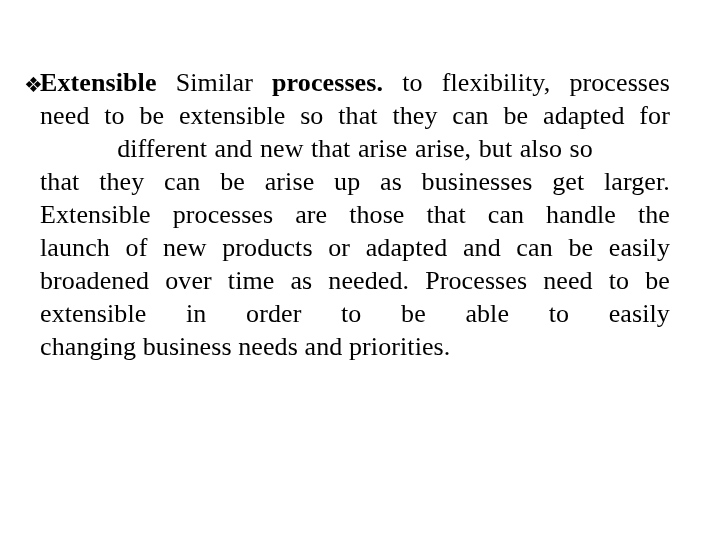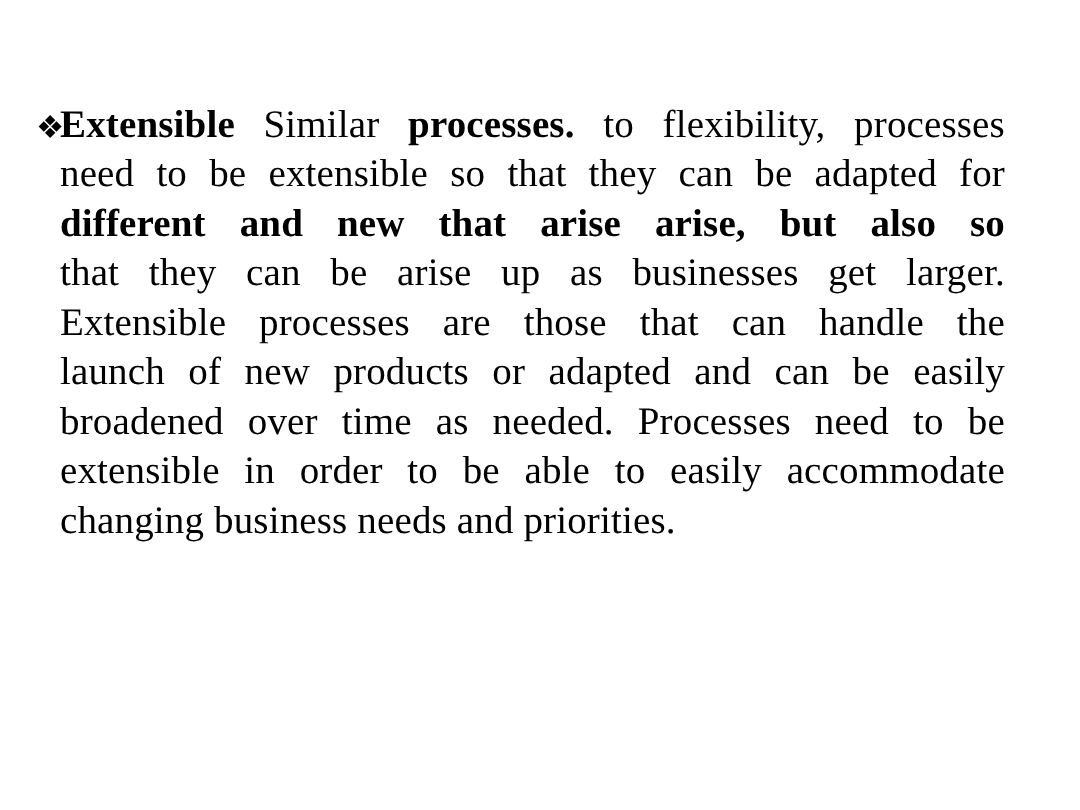--- a/index.html
+++ b/index.html
@@ -64,22 +64,21 @@
   .line {
     display: block;
     white-space: nowrap;
   }
   .line-just {
     display: flex;
     justify-content: space-between;
     white-space: nowrap;
   }
   .line-just.tight {
-    justify-content: space-between;
-    font-weight: bold;
+    justify-content: center;
   }
   .line-just.tight > span + span { margin-left: 7.5px; }
 
   .w { display: inline-block; }
 </style>
 </head>
 <body>
 
 <div class="slide">
 
@@ -175,20 +174,19 @@
 
       <div class="line-just">
         <span class="w">extensible</span>
         <span class="w">in</span>
         <span class="w">order</span>
         <span class="w">to</span>
         <span class="w">be</span>
         <span class="w">able</span>
         <span class="w">to</span>
         <span class="w">easily</span>
-        <span class="w">accommodate</span>
       </div>
 
       <div class="line">changing business needs and priorities.</div>
 
     </div>
   </div>
 </div>
 
 </body></html>

